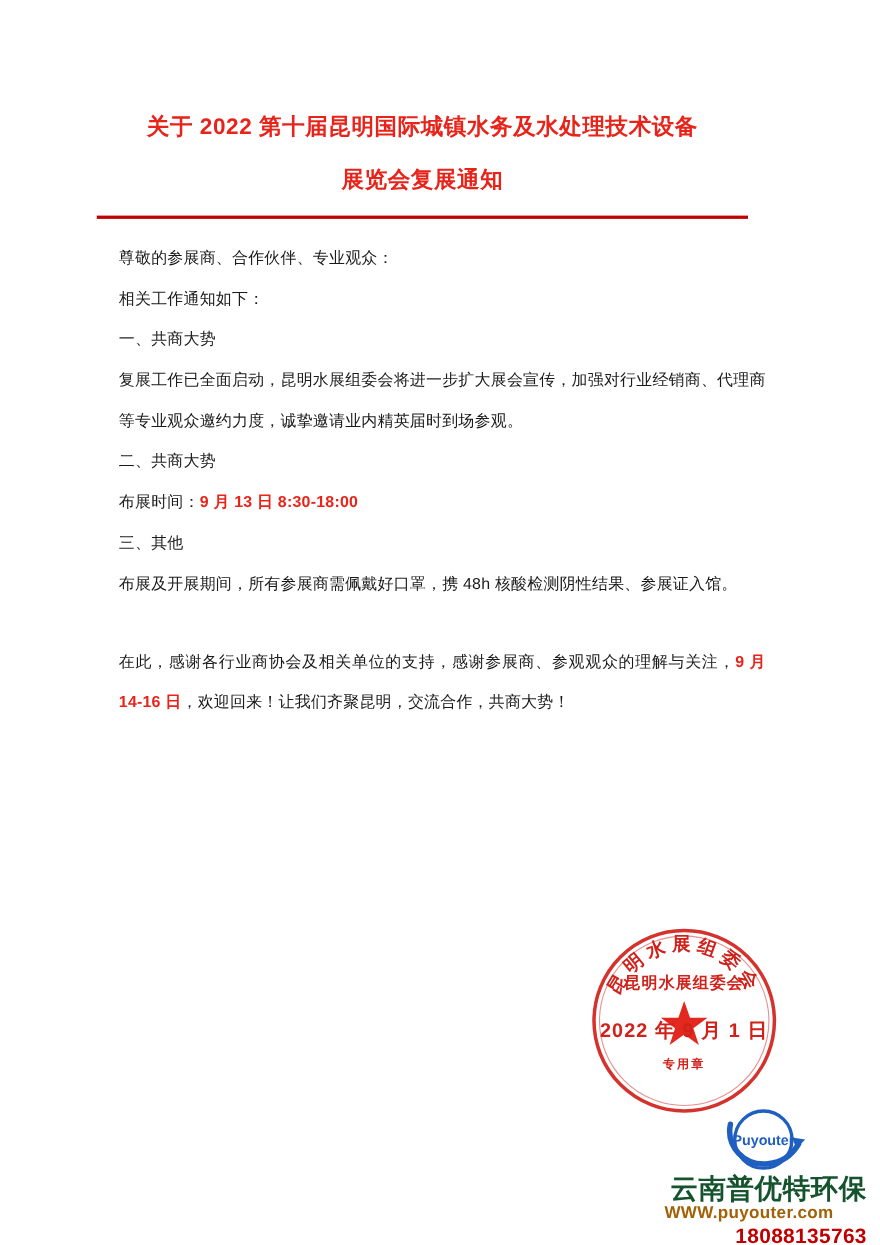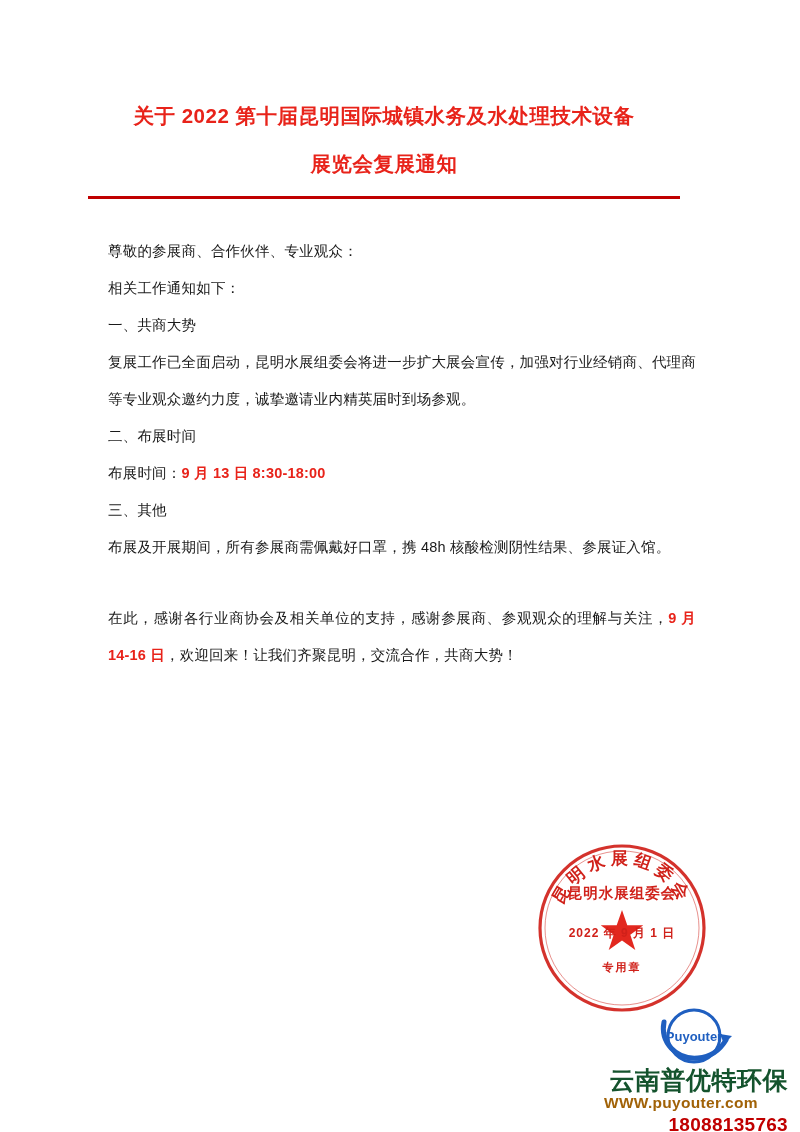--- a/index.html
+++ b/index.html
@@ -35,21 +35,21 @@
     white-space: nowrap;
   }
   .title-rule {
     margin: 8px auto 0 auto;
     width: 592px;
     height: 3px;
     background: #c00000;
   }
   
   .body-block {
-    padding: 34px 104px 0 108px;
+    padding: 18px 104px 0 108px;
   }
   .para {
     font-size: 14.5px;
     line-height: 37px;
     text-align: justify;
     margin: 0;
     letter-spacing: 0.2px;
   }
   .para.indent {
     text-indent: 2em;
@@ -81,21 +81,21 @@
     font-weight: bold;
     letter-spacing: 1px;
     pointer-events: none;
   }
   .seal-org {
     top: 42px;
     font-size: 14.5px;
   }
   .seal-date {
     top: 83px;
-    font-size: 12px;
+    font-size: 18px;
   }
   .seal-sub {
     top: 118px;
     font-size: 11px;
     letter-spacing: 2px;
   }
   
   .brand {
     position: absolute;
     left: 604px;
@@ -158,21 +158,21 @@
 
     <p class="para">尊敬的参展商、合作伙伴、专业观众：</p>
 
 
     <p class="para">相关工作通知如下：</p>
 
     <p class="para">一、共商大势</p>
 
     <p class="para">复展工作已全面启动，昆明水展组委会将进一步扩大展会宣传，加强对行业经销商、代理商等专业观众邀约力度，诚挚邀请业内精英届时到场参观。</p>
 
-    <p class="para">二、布展时间</p>
+    <p class="para">二、共商大势</p>
 
     <p class="para"><span>布展时间：</span><span class="red">9 月 13 日 8:30-18:00</span></p>
 
     <p class="para">三、其他</p>
 
     <p class="para">布展及开展期间，所有参展商需佩戴好口罩，携 48h 核酸检测阴性结果、参展证入馆。</p>
 
     <p class="para spaced"><span>在此，感谢各行业商协会及相关单位的支持，感谢参展商、参观观众的理解与关注，</span><span class="red">9 月 14-16 日</span><span>，欢迎回来！让我们齐聚昆明，交流合作，共商大势！</span></p>
   </div>
 

